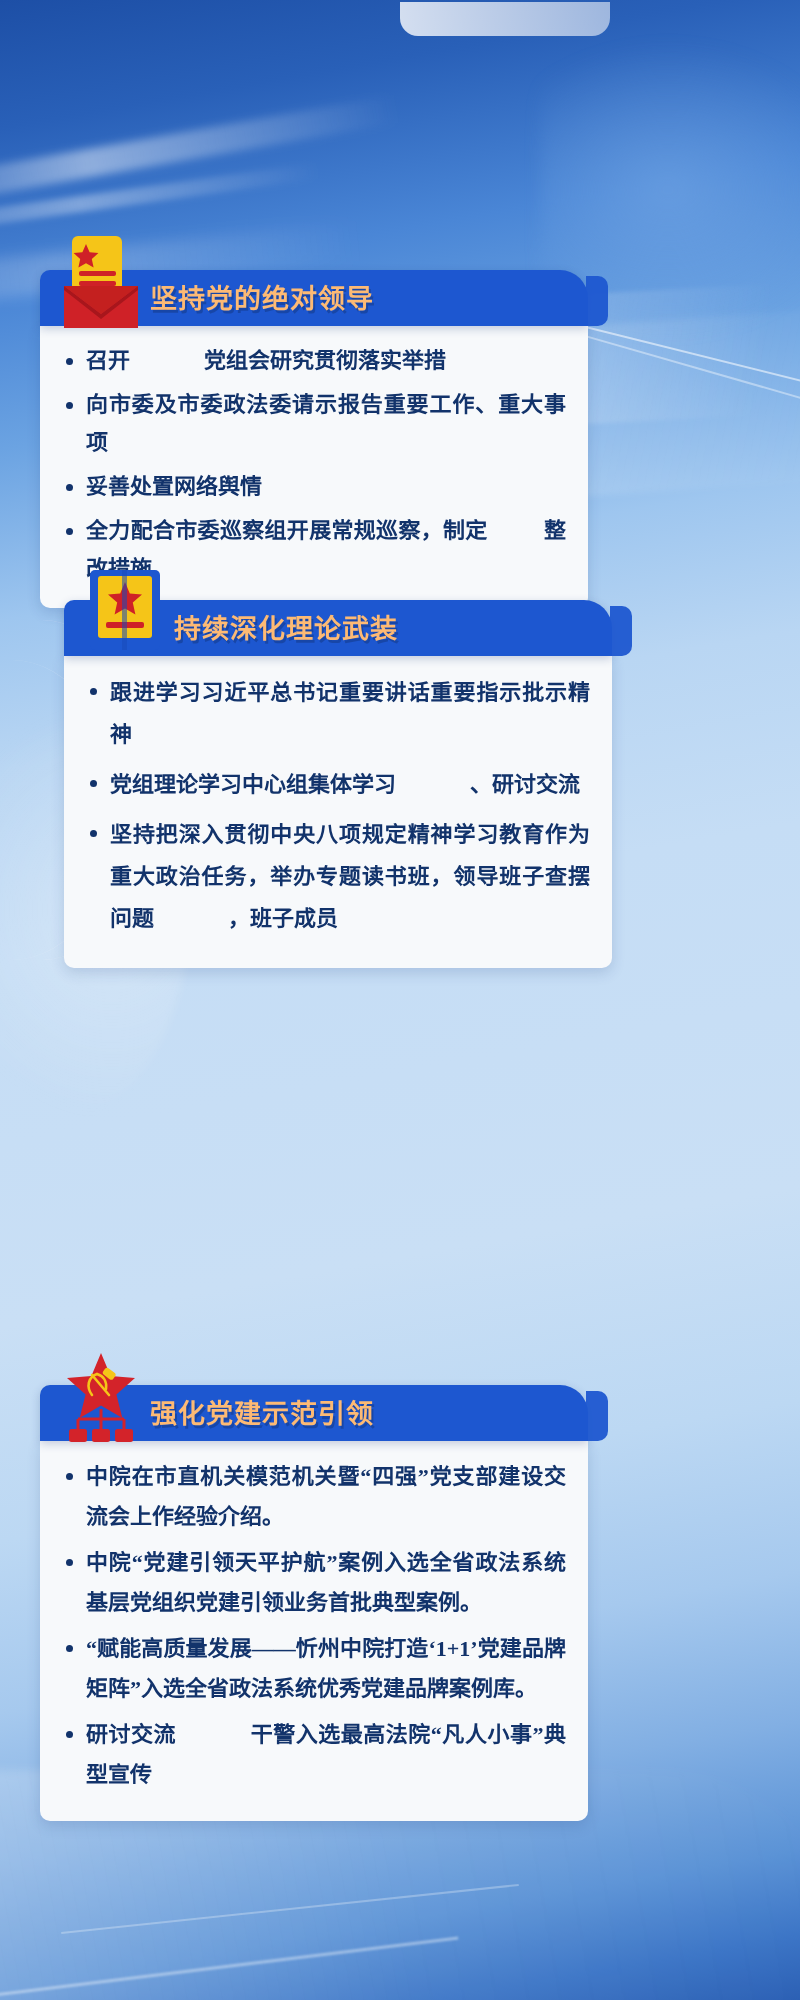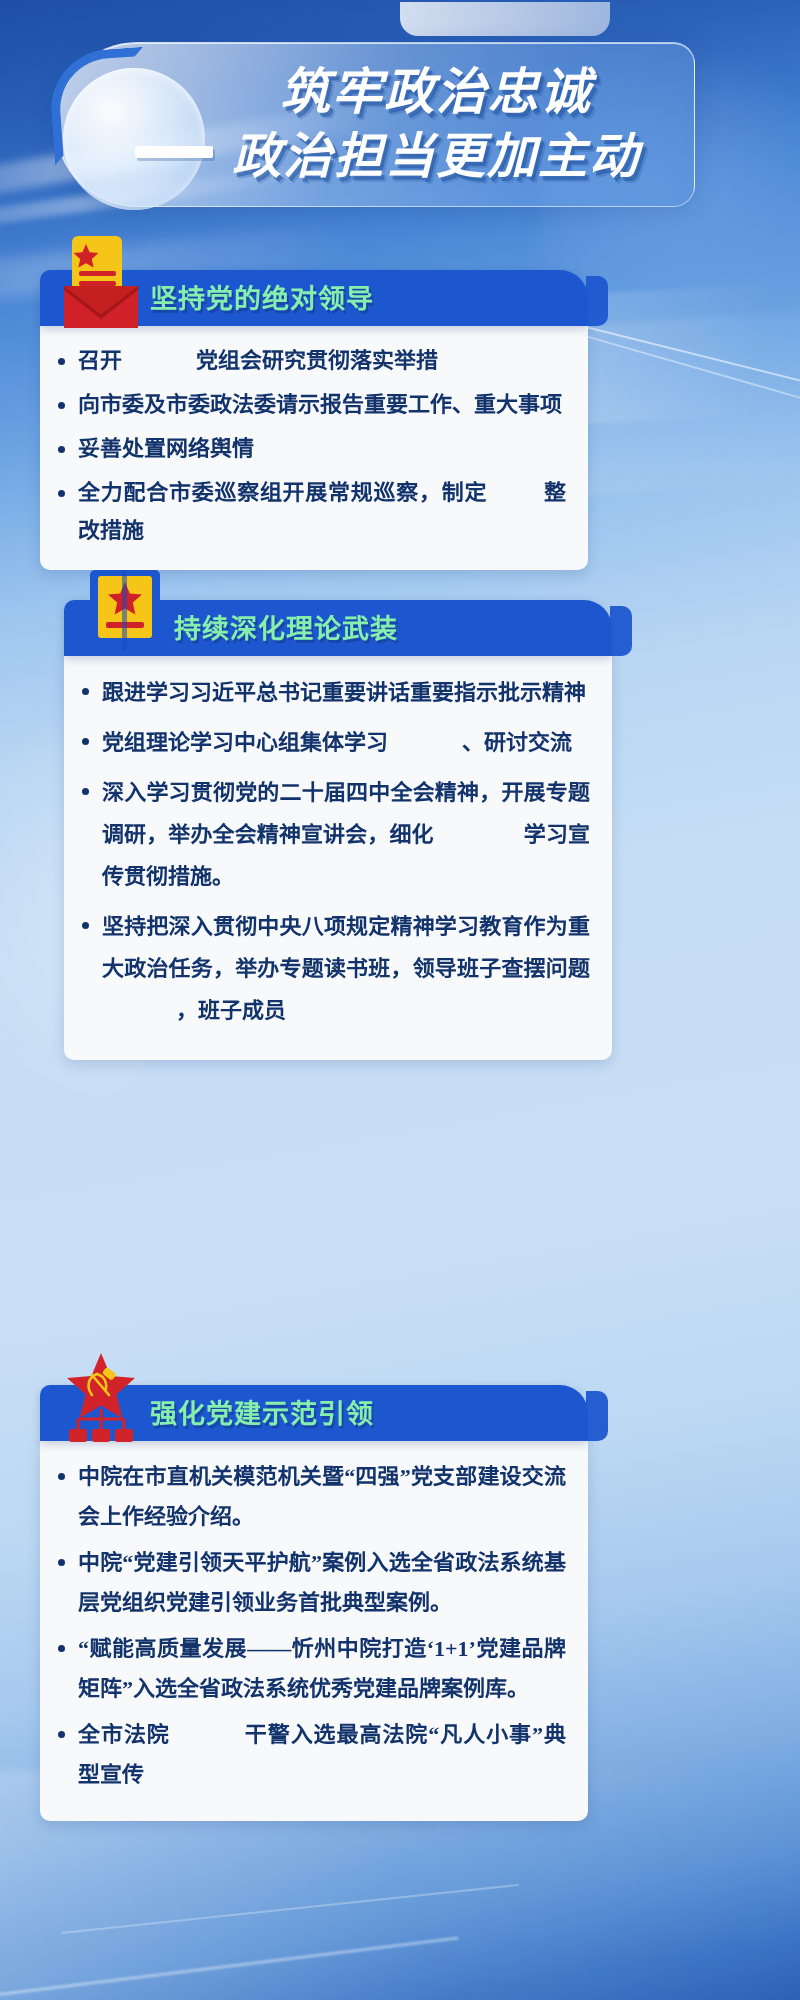--- a/index.html
+++ b/index.html
@@ -249,38 +249,38 @@
   .sec-title {
     position: absolute;
     left: 110px;
     top: 0;
     height: 56px;
     line-height: 58px;
     font-family: "Liberation Sans", "DejaVu Sans", sans-serif;
     font-weight: bold;
     font-size: 27px;
     letter-spacing: 1px;
-    color: #86efac;
+    color: #fdba74;
     text-shadow: 2px 3px 0 rgba(18,52,120,.45);
     white-space: nowrap;
   }
 
   
   .sec-icon {
     position: absolute;
     left: 22px;
     top: -34px;
     width: 78px;
     height: 92px;
   }
 
   .sec-body {
     background: #f7f9fb;
     border-radius: 0 0 10px 10px;
-    padding: 16px 22px 20px 12px;
+    padding: 16px 22px 20px 20px;
     box-shadow: 0 5px 14px rgba(18,52,120,.16);
   }
   .sec-body ul { list-style: none; }
   .sec-body li {
     position: relative;
     padding-left: 26px;
     margin-bottom: 6px;
     font-family: "Liberation Serif", "DejaVu Serif", serif;
     font-weight: bold;
     font-size: 22px;
@@ -322,30 +322,20 @@
   <div class="bg-streak streak-wave-2"></div>
   <div class="bg-streak streak-thin-1"></div>
   <div class="bg-streak streak-thin-2"></div>
   <div class="bg-streak streak-mid-left"></div>
   <div class="bg-streak streak-arc-1"></div>
   <div class="bg-streak streak-arc-2"></div>
   <div class="bg-streak streak-bot"></div>
   <div class="bg-streak streak-bot-2"></div>
   <div class="bg-streak streak-bot-3"></div>
 
-  <div class="title-banner">
-    <div class="banner-pill"></div>
-    <div class="banner-arc"></div>
-    <div class="banner-circle"></div>
-    <div class="banner-dash"></div>
-    <div class="title-lines">
-      <div class="title-line line1">筑牢政治忠诚</div>
-      <div class="title-line line2">政治担当更加主动</div>
-    </div>
-  </div>
 
   <div class="section sec-1">
     <div class="sec-headerbar">
 
       <div class="sec-icon">
         <svg viewBox="0 0 78 92" width="78" height="92">
 
           <rect x="10" y="0" width="50" height="62" rx="6" fill="#f5c518"></rect>
 
           <polygon points="24,8 27.6,16.2 36.4,17.1 29.8,23 31.6,31.6 24,27.2 16.4,31.6 18.2,23 11.6,17.1 20.4,16.2" fill="#cf2127"></polygon>
@@ -398,23 +388,20 @@
       </div>
       <div class="sec-title">持续深化理论武装</div>
     </div>
     <div class="sec-body">
       <ul>
         <li>
           <span>跟进学习习近平总书记重要讲话重要指示批示精神</span>
         </li>
         <li>
           <span>党组理论学习中心组集体学习</span><span class="redacted"></span><span>、研讨交流</span>
-        </li>
-        <li>
-          <span>深入学习贯彻党的二十届四中全会精神，开展专题调研，举办全会精神宣讲会，细化</span><span class="redacted-lg"></span><span>学习宣传贯彻措施。</span>
         </li>
         <li>
           <span>坚持把深入贯彻中央八项规定精神学习教育作为重大政治任务，举办专题读书班，领导班子查摆问题</span><span class="redacted"></span><span>，班子成员</span>
         </li>
       </ul>
     </div>
   </div>
 
   <div class="section sec-3">
     <div class="sec-headerbar">
@@ -451,19 +438,19 @@
         <li>
           <span>中院在市直机关模范机关暨“四强”党支部建设交流会上作经验介绍。</span>
         </li>
         <li>
           <span>中院“党建引领天平护航”案例入选全省政法系统基层党组织党建引领业务首批典型案例。</span>
         </li>
         <li>
           <span>“赋能高质量发展——忻州中院打造‘1+1’党建品牌矩阵”入选全省政法系统优秀党建品牌案例库。</span>
         </li>
         <li>
-          <span>全市法院</span><span class="redacted"></span><span>干警入选最高法院“凡人小事”典型宣传</span>
+          <span>研讨交流</span><span class="redacted"></span><span>干警入选最高法院“凡人小事”典型宣传</span>
         </li>
       </ul>
     </div>
   </div>
 
 </div>
 
 </body></html>

